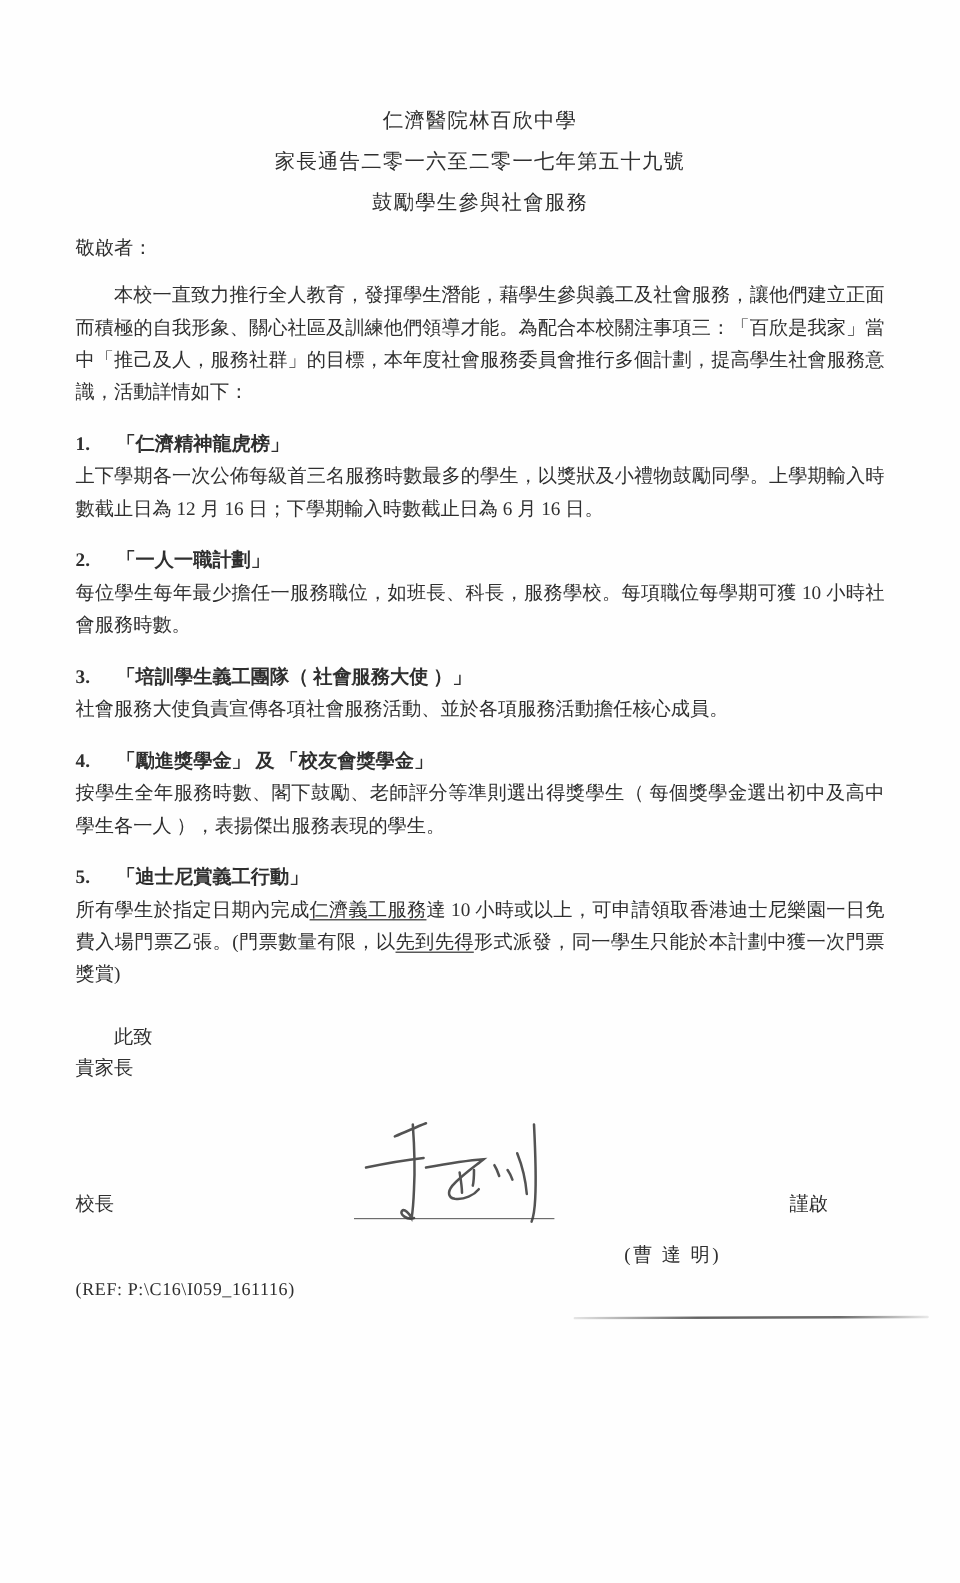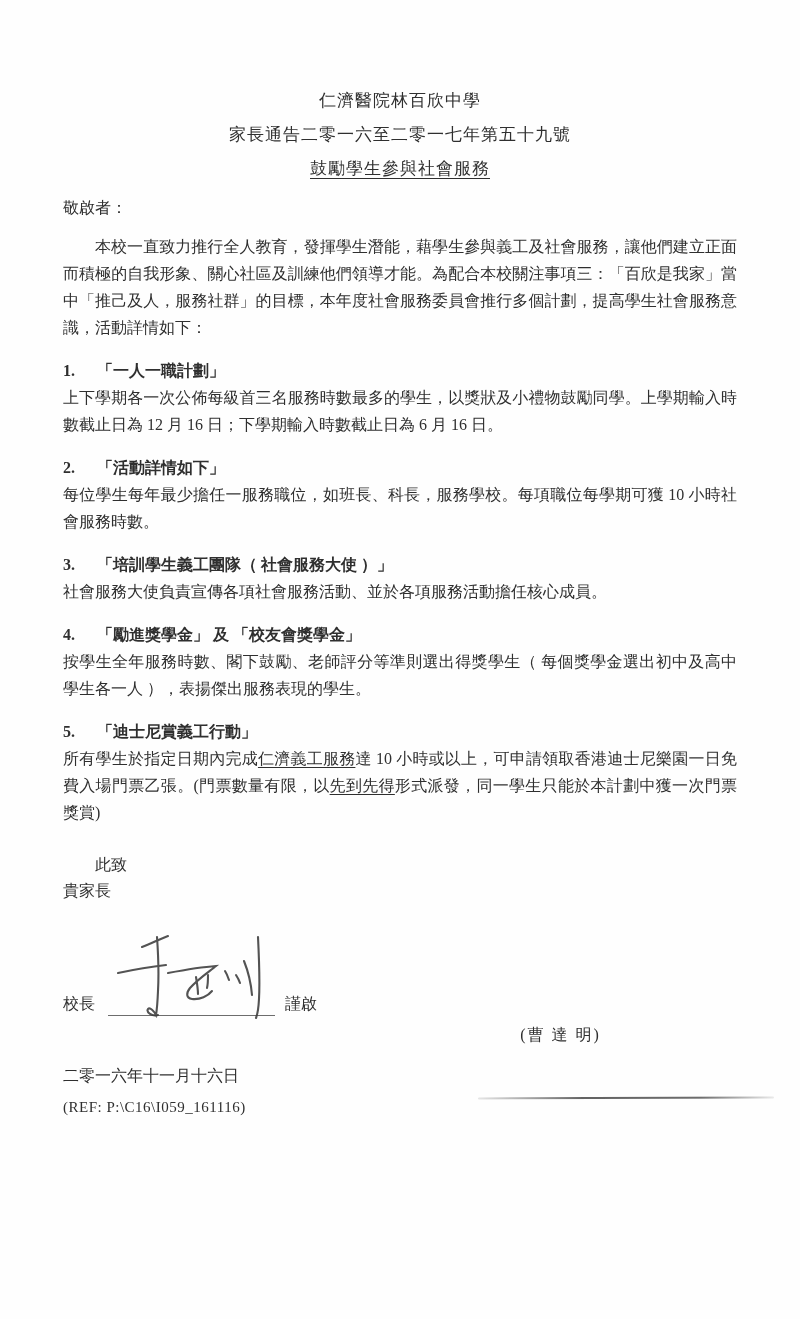--- a/index.html
+++ b/index.html
@@ -15,48 +15,48 @@
     overflow:hidden;
   }
   .page{
     position:relative;
     width:800px;height:1319px;
     box-sizing:border-box;
     padding:84px 63px 0 63px;
     background:#fefefe;
   }
   .doc-header{text-align:center;line-height:34px;font-size:17px;letter-spacing:1px;}
-  .doc-header .subject{text-decoration:underline;text-underline-offset:4px;}
+  .doc-header .subject{text-underline-offset:4px;}
   .salutation{margin:8px 0 12px 0;font-size:16px;line-height:27px;}
   .para{margin:0;font-size:16px;line-height:27px;text-align:justify;}
   .indent{text-indent:2em;}
   .section{margin-top:16px;}
   .sec-heading{font-weight:bold;font-size:16px;line-height:27px;}
   .sec-num{display:inline-block;width:34px;}
   .u{text-decoration:underline;text-underline-offset:3px;}
   .closing{margin-top:17px;}
   .valediction{margin-top:26px;font-size:16px;line-height:26px;}
   .valediction .cizhi{text-indent:2em;}
   .sig-block{margin-top:20px;position:relative;}
   .sig-row{
-    display:flex;align-items:flex-end;justify-content:flex-start;
+    display:flex;align-items:flex-end;justify-content:space-between;
     padding-right:47px;height:92px;
     font-size:16px;line-height:24px;
   }
   .sig-label{white-space:nowrap;}
   .sig-line{
     position:relative;
     width:167px;height:24px;
     margin:0 10px 0 13px;
     border-bottom:1.4px solid #6d6d6d;
   }
   .sig-line svg{position:absolute;left:4px;bottom:-10px;}
   .sig-name-row{
     display:flex;justify-content:flex-end;
-    padding-right:93px;margin-top:9px;
+    padding-right:93px;margin-top:20px;
   }
   .sig-name{width:167px;text-align:center;font-size:16px;letter-spacing:2px;}
   .date{margin:16px 0 0 0;font-size:16px;line-height:27px;}
   .ref{margin:6px 0 0 0;font-size:15px;line-height:24px;text-align:left;letter-spacing:.5px;}
   .artifact{
     position:absolute;left:478px;top:1097px;width:296px;height:2px;
     background:linear-gradient(to right,rgba(90,90,90,.15),rgba(60,60,60,.8) 35%,rgba(60,60,60,.75) 75%,rgba(120,120,120,.15));
     transform:rotate(-.18deg);
     border-radius:1px;
   }
@@ -71,28 +71,28 @@
     <div>家長通告二零一六至二零一七年第五十九號</div>
     <div class="subject">鼓勵學生參與社會服務</div>
   </header>
 
   <p class="salutation">敬啟者：</p>
 
   <p class="para indent">本校一直致力推行全人教育，發揮學生潛能，藉學生參與義工及社會服務，讓他們建立正面而積極的自我形象、關心社區及訓練他們領導才能。為配合本校關注事項三：「百欣是我家」當中「推己及人，服務社群」的目標，本年度社會服務委員會推行多個計劃，提高學生社會服務意識，活動詳情如下：</p>
 
   <section class="section">
     <div class="sec-heading">
-      <span class="sec-num">1.</span><span>「一人一職計劃」</span>
+      <span class="sec-num">1.</span><span>「仁濟精神龍虎榜」</span>
     </div>
     <p class="para">上下學期各一次公佈每級首三名服務時數最多的學生，以獎狀及小禮物鼓勵同學。上學期輸入時數截止日為 12 月 16 日；下學期輸入時數截止日為 6 月 16 日。</p>
   </section>
 
   <section class="section">
     <div class="sec-heading">
-      <span class="sec-num">2.</span><span>「活動詳情如下」</span>
+      <span class="sec-num">2.</span><span>「一人一職計劃」</span>
     </div>
     <p class="para">每位學生每年最少擔任一服務職位，如班長、科長，服務學校。每項職位每學期可獲 10 小時社會服務時數。</p>
   </section>
 
   <section class="section">
     <div class="sec-heading">
       <span class="sec-num">3.</span><span>「培訓學生義工團隊（ 社會服務大使 ）」</span>
     </div>
     <p class="para">社會服務大使負責宣傳各項社會服務活動、並於各項服務活動擔任核心成員。</p>
   </section>
@@ -136,19 +136,18 @@
           </g>
         </svg>
       </span>
       <span class="sig-label">謹啟</span>
     </div>
     <div class="sig-name-row">
       <div class="sig-name">(曹 達 明)</div>
     </div>
   </div>
 
-  <p class="date">二零一六年十一月十六日</p>
 
   <p class="ref">(REF:  P:\C16\I059_161116)</p>
 
   <div class="artifact"></div>
 
 </div>
 
 </body></html>

